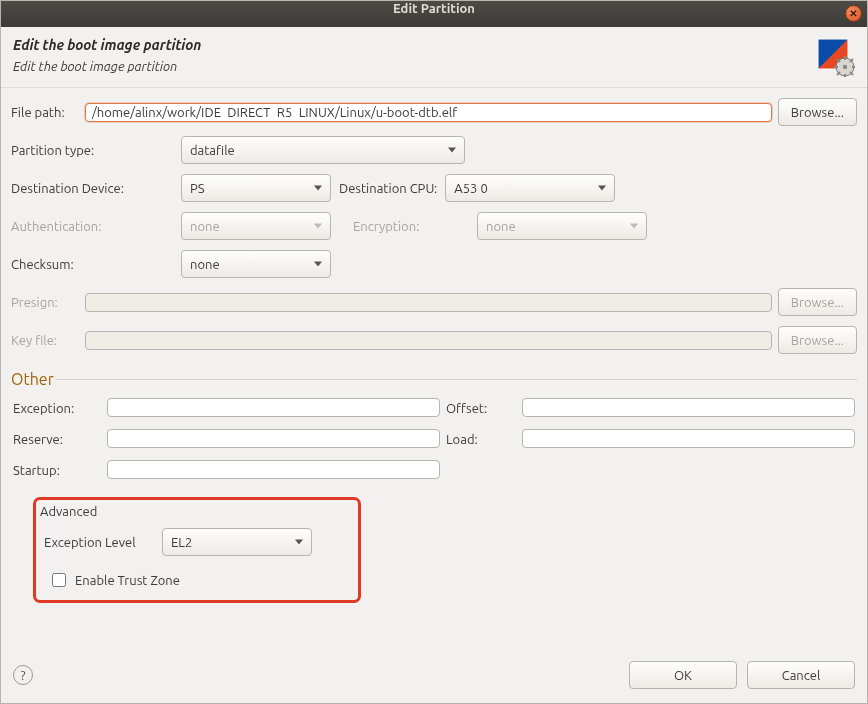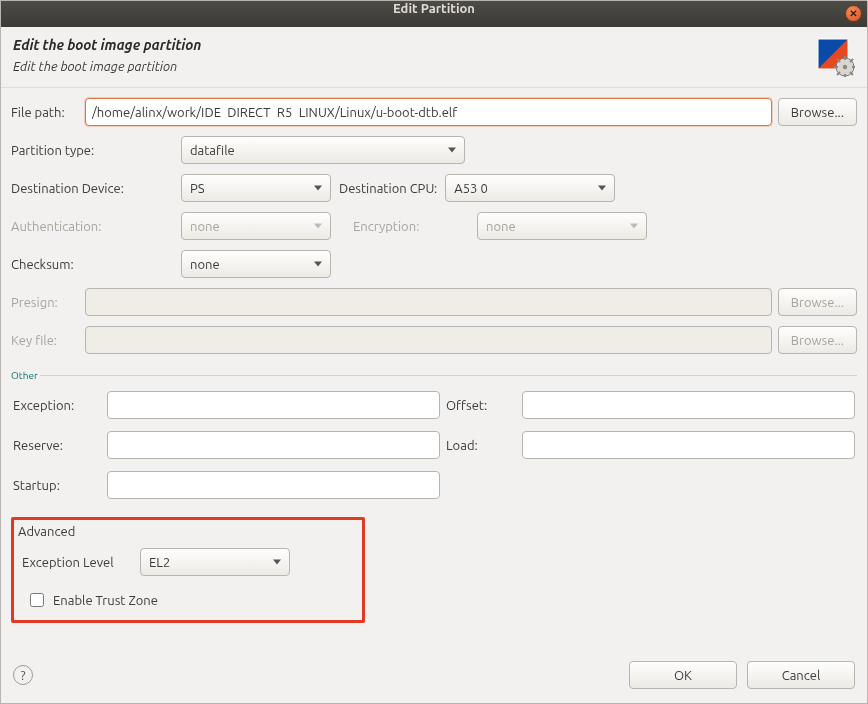--- a/index.html
+++ b/index.html
@@ -8,35 +8,35 @@
   .titlebar { height: 26px; background: linear-gradient(to bottom, #4c4b46, #3c3b37); color: #dfdbd2; display: flex; align-items: flex-start; justify-content: center; position: relative; font-weight: bold; font-size: 13px; }
   .titlebar .close-btn { position: absolute; right: 5px; top: 4px; width: 17px; height: 17px; border-radius: 50%; background: radial-gradient(circle at 35% 30%, #f28b60, #d9541e); display: flex; align-items: center; justify-content: center; color: #3b1a0a; font-size: 10px; cursor: pointer; border: 1px solid #7a3614; line-height: 1; }
   .header { padding: 10px 12px 8px 12px; display: flex; align-items: flex-start; justify-content: space-between; border-bottom: 1px solid #e0ddd7; font-style: italic; }
   .header-text h1 { margin: 0 0 6px 0; font-size: 14px; font-weight: bold; color: #2b2b2b; }
   .header-text p { margin: 0; font-size: 13px; color: #3c3c3c; }
   .header-icon svg { width: 40px; height: 40px; }
   .content { flex: 1; padding: 10px 10px 0 10px; display: flex; flex-direction: column; gap: 10px; overflow: auto; }
   .row { display: flex; align-items: center; gap: 6px; }
   .lbl { white-space: nowrap; padding-right: 2px; }
   .disabled { color: #a8a49d; }
-  input[type=text] { height: 28px; border: 1px solid #b8b4af; border-radius: 4px; padding: 2px 6px; font-size: 13px; background: #fff; color: #3c3c3c; font-family: inherit; }
+  input[type=text] { height: 19px; border: 1px solid #b8b4af; border-radius: 4px; padding: 2px 6px; font-size: 13px; background: #fff; color: #3c3c3c; font-family: inherit; }
   input[type=text].focused { border: 1px solid #e07746; box-shadow: 0 0 0 1px rgba(224,119,70,0.3); outline: none; }
   input[type=text][disabled] { background: #f0ede7; color: #a8a49d; }
   .btn { height: 28px; border: 1px solid #b8b4af; border-radius: 4px; background: linear-gradient(to bottom, #fefefd, #eceae4); padding: 0 12px; font-size: 13px; color: #3c3c3c; cursor: pointer; font-family: inherit; }
   .btn:disabled { color: #a8a49d; cursor: default; }
   .btn.wide { width: 108px; }
   .combo { height: 28px; border: 1px solid #b8b4af; border-radius: 4px; background: linear-gradient(to bottom, #fefefd, #eceae4); display: inline-flex; align-items: center; padding: 0 24px 0 8px; position: relative; cursor: pointer; min-width: 80px; }
   .combo.disabled { color: #a8a49d; cursor: default; }
   .combo .arrow { position: absolute; right: 8px; top: 50%; transform: translateY(-50%); width: 0; height: 0; border-left: 4px solid transparent; border-right: 4px solid transparent; border-top: 5px solid #555; }
   .combo.disabled .arrow { border-top-color: #bbb; }
   fieldset.grp { border: 1px solid #d6d2cb; border-left: none; border-right: none; border-bottom: none; margin: 6px 0 0 0; padding: 10px 2px 6px 2px; }
-  fieldset.grp legend { padding: 0 2px 0 0; font-size: 10px; color: #0f766e; margin-left: -2px; }
+  fieldset.grp legend { padding: 0 2px 0 0; font-size: 16px; color: #a16207; margin-left: -2px; }
   .other-grid { display: grid; grid-template-columns: 88px 1fr 70px 1fr; row-gap: 12px; column-gap: 6px; align-items: center; }
   .other-grid input { width: 100%; }
-  .adv-box { border: 3px solid #e03a22; border-radius: 2px; padding: 4px 8px 10px 8px; width: 354px; margin-top: 2px; }
+  .adv-box { border: 3px solid #e03a22; border-radius: 7px; padding: 4px 8px 10px 8px; width: 328px; margin-top: 2px; margin-left: 22px; }
   .adv-box .legend-txt { font-size: 13px; color: #3c3c3c; margin-bottom: 10px; display: block; margin-left: -4px; }
   .chk-row { display: flex; align-items: center; gap: 6px; margin-top: 14px; margin-left: 4px; }
   .chk-row input[type=checkbox] { width: 14px; height: 14px; }
   .footer { display: flex; align-items: center; padding: 10px 12px 14px 12px; gap: 10px; }
   .footer .spacer { flex: 1; }
   .help { width: 20px; height: 20px; border: 1px solid #999; border-radius: 50%; display: flex; align-items: center; justify-content: center; color: #555; font-size: 13px; cursor: pointer; background: #f2f1f0; }
 </style>
 </head>
 <body>
 

